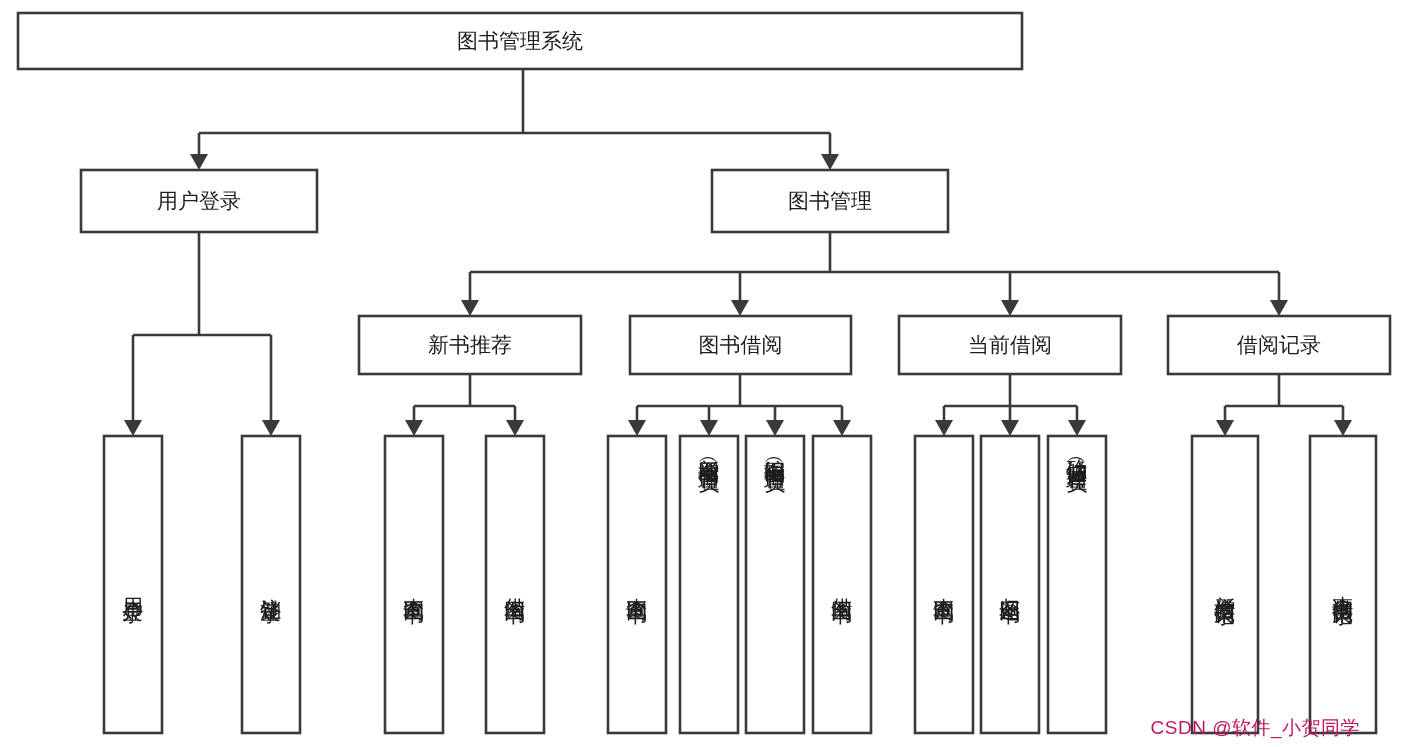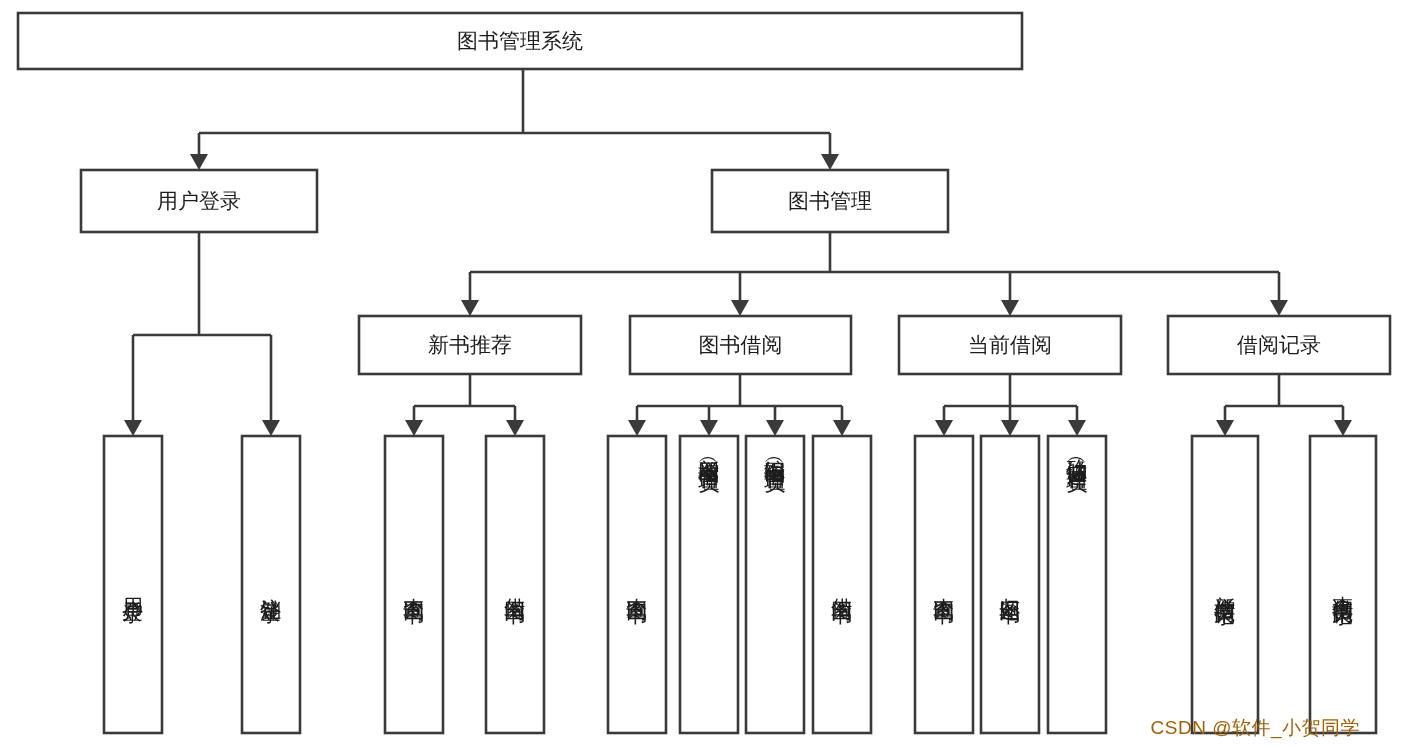--- a/index.html
+++ b/index.html
@@ -68,21 +68,21 @@
   .leaf-label-v.top-aligned {
     justify-content: flex-start;
     padding-top: 6px;
   }
   .watermark {
     position: absolute;
     right: 8px;
     bottom: 6px;
     font-family: "Liberation Sans", "DejaVu Sans", sans-serif;
     font-size: 19px;
-    color: #a16207;
+    color: #be185d;
     white-space: nowrap;
     letter-spacing: 0.5px;
     margin-top: 16px;
   }
 </style>
 </head>
 <body>
 
 <div id="diagram-root">
   <svg class="diagram-canvas" viewBox="0 0 1405 747">

